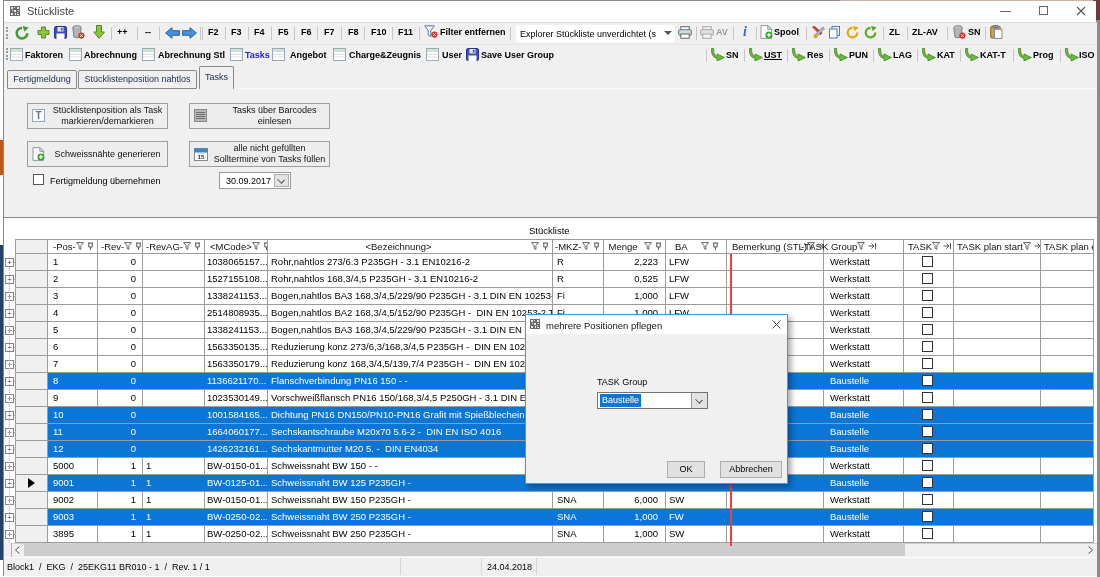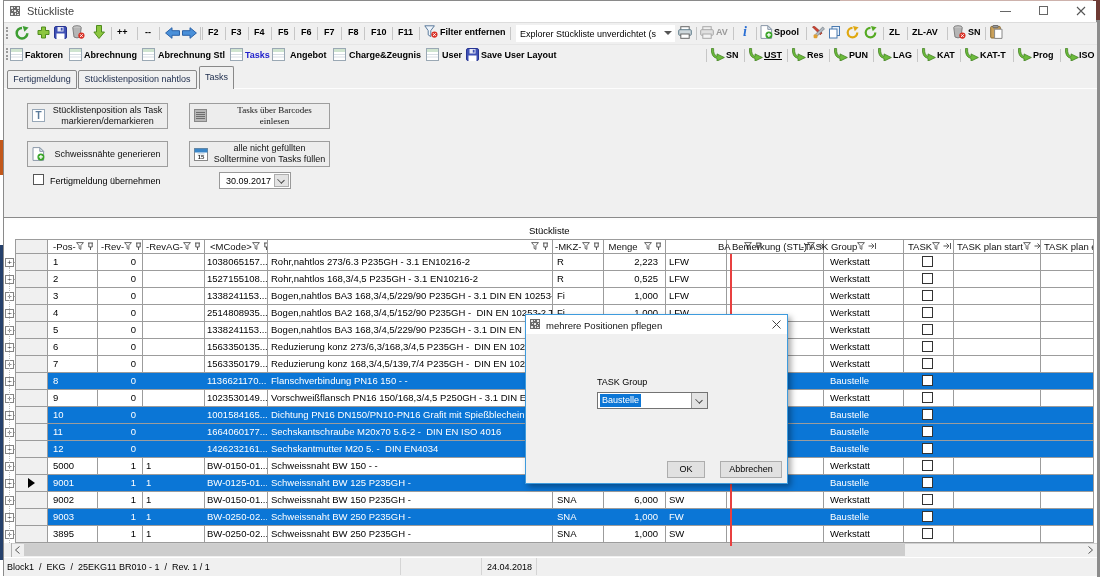--- a/index.html
+++ b/index.html
@@ -196,21 +196,21 @@
       <rect x="1" y="1" width="11" height="3" fill="#cfe4cf"></rect>
       <path d="M1 6.5 h11 M1 9 h11" stroke="#d8dee4" stroke-width="1"></path>
     </svg></div>
 <div class="t2" style="left:442px;color:#000;">User</div>
 <div class="i2" style="left:466px;"><svg width="13" height="13" viewBox="0 0 13 13" style="">
       <rect x="0.5" y="0.5" width="12" height="12" rx="1.5" fill="#3f51b5" stroke="#283593"></rect>
       <rect x="3.5" y="1" width="6" height="4.5" fill="#e8eaf6"></rect>
       <rect x="6.8" y="1.8" width="1.8" height="2.8" fill="#3f51b5"></rect>
       <rect x="2.5" y="7.5" width="8" height="5.5" fill="#fff"></rect>
     </svg></div>
-<div class="t2" style="left:481px;">Save User Layout</div>
+<div class="t2" style="left:481px;">Save User Group</div>
 <div class="s2" style="left:706px;"></div>
 <div class="i2" style="left:711px;"><svg width="14" height="13" viewBox="0 0 14 13" style="">
       <path d="M2.6 0.5 q-0.4 6.2 3.4 8 l0 -2.6 7.4 3.6 -7.4 3.6 0 -2.6 q-6.2 -1.6 -5.6 -10 Z" fill="#6cbb3c" stroke="#3a7a1a" stroke-width="0.7"></path>
     </svg></div>
 <div class="t2" style="left:726px;">SN</div>
 <div class="s2" style="left:744px;"></div>
 <div class="i2" style="left:749px;"><svg width="14" height="13" viewBox="0 0 14 13" style="">
       <path d="M2.6 0.5 q-0.4 6.2 3.4 8 l0 -2.6 7.4 3.6 -7.4 3.6 0 -2.6 q-6.2 -1.6 -5.6 -10 Z" fill="#6cbb3c" stroke="#3a7a1a" stroke-width="0.7"></path>
     </svg></div>
 <div class="t2" style="left:764px;text-decoration:underline;">UST</div>
@@ -256,21 +256,21 @@
 <div class="a" style="left:199px;top:66px;width:35px;height:23px;background:#f0f0f0;border:1px solid #888;border-bottom:none;border-radius:2px 2px 0 0;box-sizing:border-box;text-align:center;line-height:21px;font-size:9px;color:#1b2a4a;z-index:3;">Tasks</div>
 <div class="btn" style="left:27px;top:103px;width:141px;height:26px;">
     <div style="position:absolute;left:4px;top:5px;"><span style="display:inline-block;width:13px;height:13px;background:#fff;border:1px solid #98a8b8;color:#5a7a9a;font-size:10px;font-weight:bold;text-align:center;line-height:12px;box-sizing:border-box;">T</span></div>
     <div style="position:absolute;left:22px;right:2px;top:50%;transform:translateY(-50%);">Stücklistenposition als Task<br>markieren/demarkieren</div>
   </div>
 <div class="btn" style="left:189px;top:103px;width:141px;height:26px;">
     <div style="position:absolute;left:4px;top:5px;"><svg width="13" height="13" viewBox="0 0 13 13" style="">
         <rect x="0.5" y="0.5" width="12" height="12" fill="#b8b8b8" stroke="#888"></rect>
         <path d="M2 3.5h9M2 5.5h9M2 7.5h9M2 9.5h9" stroke="#6e6e6e" stroke-width="1.2"></path>
       </svg></div>
-    <div style="position:absolute;left:32px;right:2px;top:50%;transform:translateY(-50%);font-family:Liberation Serif, serif;">Tasks über Barcodes<br>einlesen</div>
+    <div style="position:absolute;left:32px;right:2px;top:50%;transform:translateY(-50%);">Tasks über Barcodes<br>einlesen</div>
   </div>
 <div class="btn" style="left:27px;top:141px;width:141px;height:26px;">
     <div style="position:absolute;left:4px;top:5px;"><svg width="13" height="14" viewBox="0 0 13 14" style="">
         <path d="M1 0.6 h6.8 l3.8 3.8 V13.4 H1 Z" fill="#fff" stroke="#8a98a8"></path>
         <path d="M7.8 0.6 l3.8 3.8 h-3.8 Z" fill="#dfe7ef" stroke="#8a98a8"></path>
         <circle cx="8.9" cy="9.9" r="3.5" fill="#3aa52a"></circle>
         <path d="M8.9 7.9 v4 M6.9 9.9 h4" stroke="#fff" stroke-width="1.2"></path>
       </svg></div>
     <div style="position:absolute;left:22px;right:2px;top:50%;transform:translateY(-50%);">Schweissnähte generieren</div>
   </div>
@@ -347,20 +347,21 @@
     <span style="margin-left:auto;display:inline-flex;gap:3px;align-items:center;padding-right:3px;flex:none;">
       <svg width="8" height="8" viewBox="0 0 8 8" style="vertical-align:middle">
         <path d="M0.6 0.6 h6.8 L4.9 3.6 V7.4 L3.1 6.4 V3.6 Z" fill="#fff" stroke="#555" stroke-width="0.9"></path>
       </svg>
       <svg width="7" height="9" viewBox="0 0 7 9" style="vertical-align:middle">
         <path d="M1 1 h5 M1.8 1 v4 h3.4 v-4 M3.5 5 v3" fill="none" stroke="#555" stroke-width="1"></path>
       </svg>
     </span>
   </div>
 <div class="hcell" style="left:267px;width:285px;">
+    <span style="position:absolute;left:0;right:22px;text-align:center;">&lt;Bezeichnung&gt;</span>
     <span style="margin-left:auto;display:inline-flex;gap:3px;align-items:center;padding-right:3px;flex:none;">
       <svg width="8" height="8" viewBox="0 0 8 8" style="vertical-align:middle">
         <path d="M0.6 0.6 h6.8 L4.9 3.6 V7.4 L3.1 6.4 V3.6 Z" fill="#fff" stroke="#555" stroke-width="0.9"></path>
       </svg>
       <svg width="7" height="9" viewBox="0 0 7 9" style="vertical-align:middle">
         <path d="M1 1 h5 M1.8 1 v4 h3.4 v-4 M3.5 5 v3" fill="none" stroke="#555" stroke-width="1"></path>
       </svg>
     </span>
   </div>
 <div class="hcell" style="left:552px;width:51px;">
@@ -378,21 +379,21 @@
     <span style="position:absolute;left:0;right:22px;text-align:center;">Menge</span>
     <span style="margin-left:auto;display:inline-flex;gap:3px;align-items:center;padding-right:3px;flex:none;">
       <svg width="8" height="8" viewBox="0 0 8 8" style="vertical-align:middle">
         <path d="M0.6 0.6 h6.8 L4.9 3.6 V7.4 L3.1 6.4 V3.6 Z" fill="#fff" stroke="#555" stroke-width="0.9"></path>
       </svg>
       <svg width="7" height="9" viewBox="0 0 7 9" style="vertical-align:middle">
         <path d="M1 1 h5 M1.8 1 v4 h3.4 v-4 M3.5 5 v3" fill="none" stroke="#555" stroke-width="1"></path>
       </svg>
     </span>
   </div>
-<div class="hcell" style="left:704px;width:61px;">
+<div class="hcell" style="left:661px;width:61px;">
     <span style="padding-left:14px;">BA</span>
     <span style="margin-left:auto;display:inline-flex;gap:3px;align-items:center;padding-right:3px;flex:none;">
       <svg width="8" height="8" viewBox="0 0 8 8" style="vertical-align:middle">
         <path d="M0.6 0.6 h6.8 L4.9 3.6 V7.4 L3.1 6.4 V3.6 Z" fill="#fff" stroke="#555" stroke-width="0.9"></path>
       </svg>
       <svg width="7" height="9" viewBox="0 0 7 9" style="vertical-align:middle">
         <path d="M1 1 h5 M1.8 1 v4 h3.4 v-4 M3.5 5 v3" fill="none" stroke="#555" stroke-width="1"></path>
       </svg>
     </span>
   </div>

